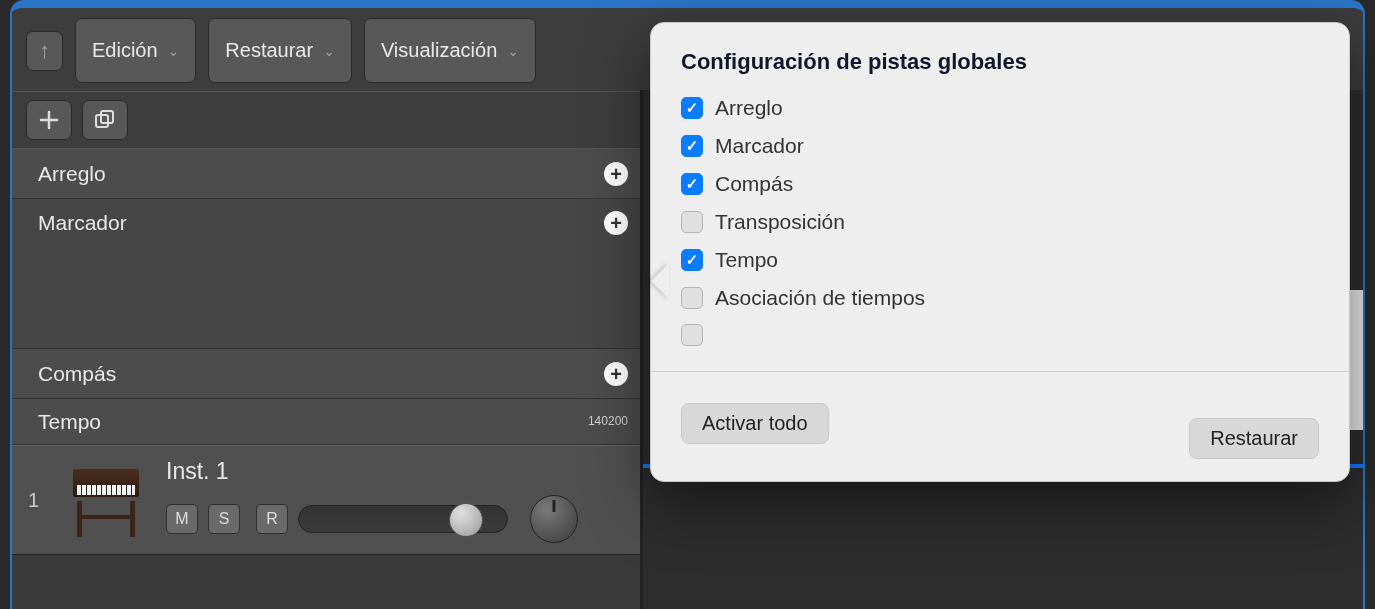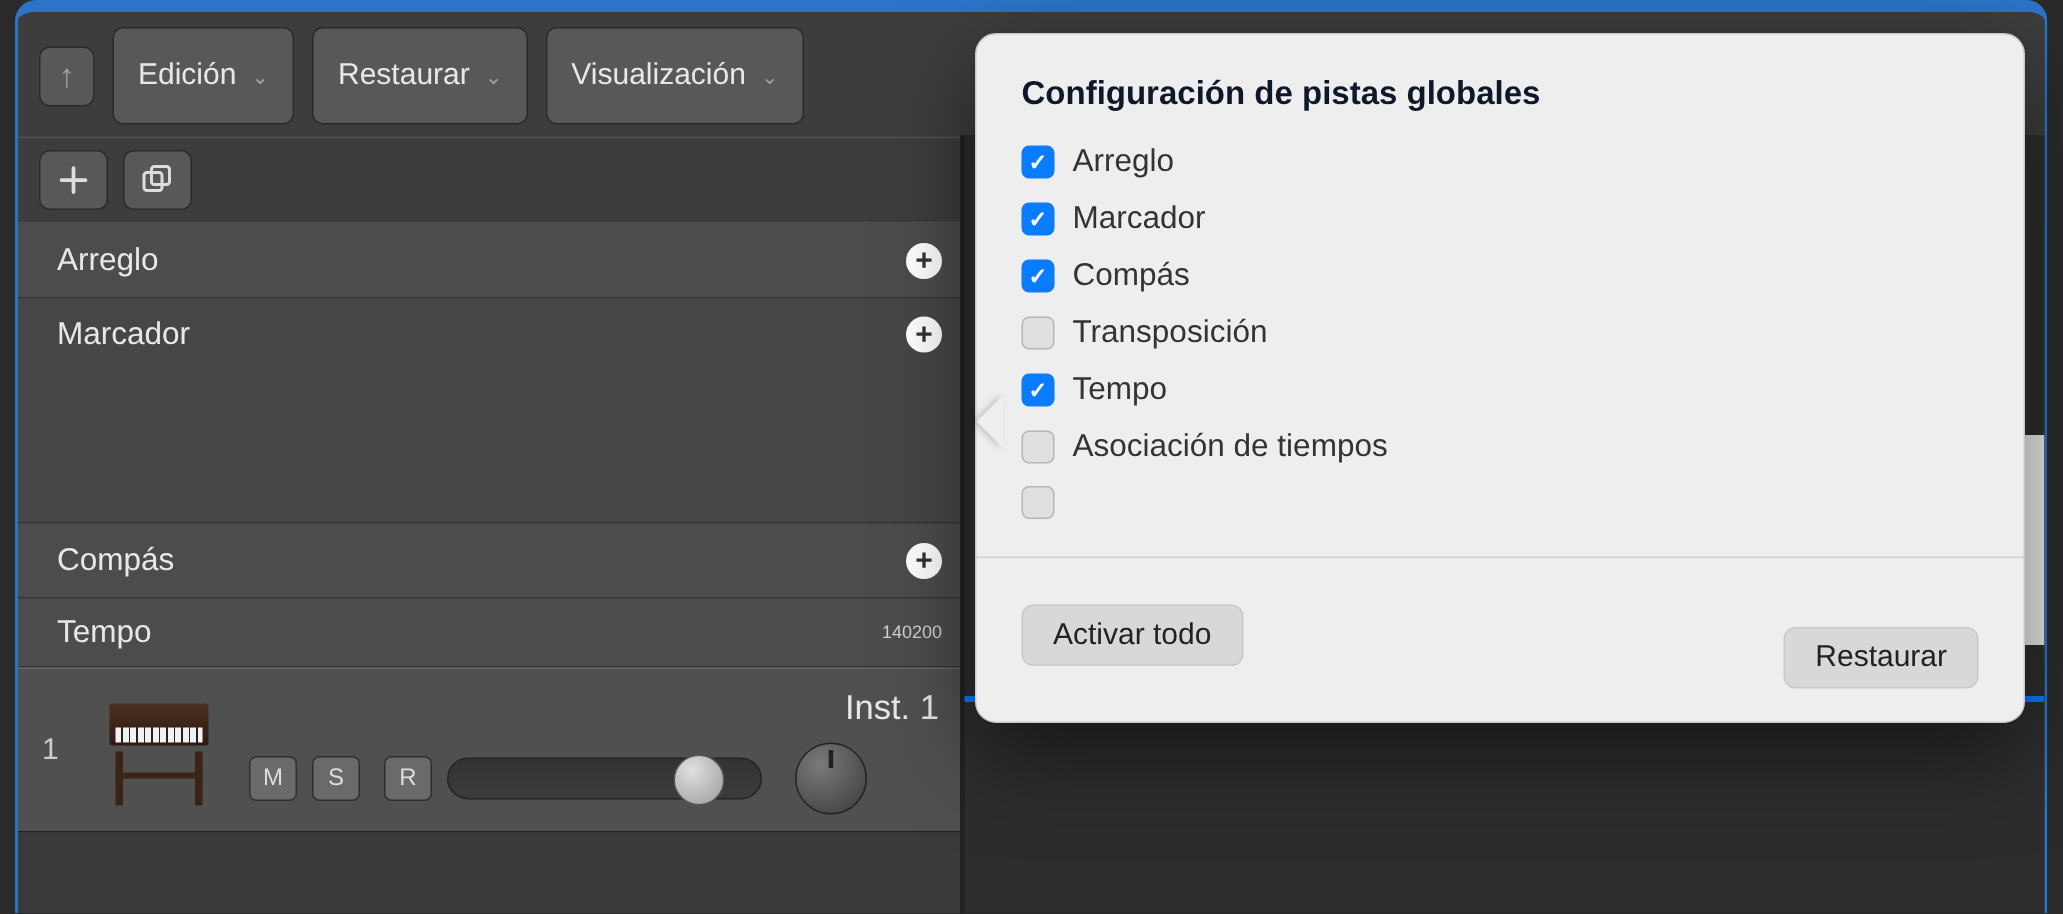--- a/index.html
+++ b/index.html
@@ -82,21 +82,21 @@
     display: flex; align-items: center; height: 110px; background: #505050;
     border-top: 1px solid #666; border-bottom: 1px solid #222;
     padding: 0 14px 0 16px; gap: 16px;
   }
   .track-index { color: #ccc; font-size: 20px; width: 18px; }
   .track-icon {
     width: 88px; height: 84px; border-radius: 6px;
     display: flex; align-items: center; justify-content: center;
     position: relative;
   }
-  .track-main { flex: 1; display: flex; flex-direction: column; gap: 10px; text-align: right; }
+  .track-main { flex: 1; display: flex; flex-direction: column; gap: 10px; }
   .track-name { color: var(--text-light); font-size: 23px; }
   .track-controls { display: flex; align-items: center; gap: 10px; }
   .mini-btn {
     width: 32px; height: 30px; border-radius: 5px; background: #6a6a6a;
     border: 1px solid #2f2f2f; color: #ddd; font-size: 16px;
     display: inline-flex; align-items: center; justify-content: center;
   }
   .slider {
     width: 210px; height: 28px; border-radius: 14px;
     background: linear-gradient(#333,#3b3b3b); border:1px solid #222;

